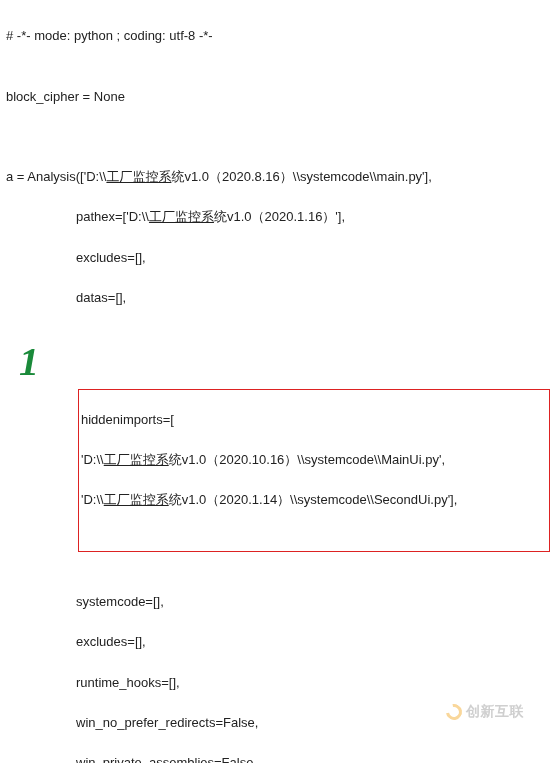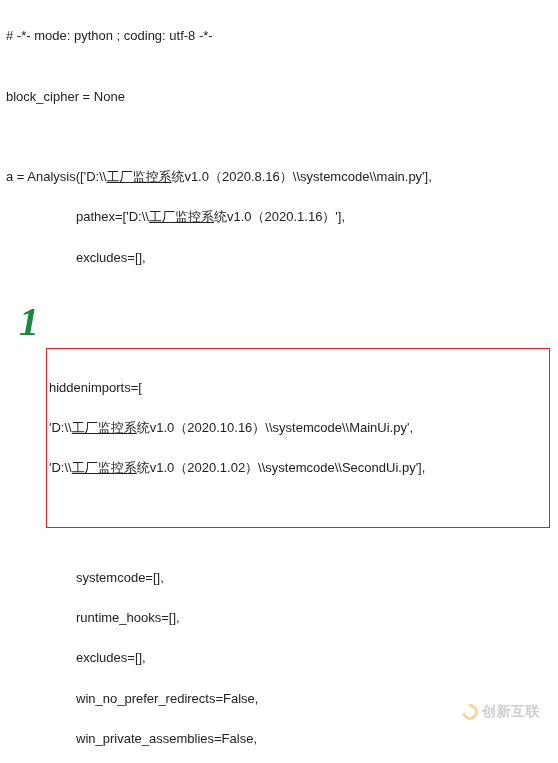--- a/index.html
+++ b/index.html
@@ -15,39 +15,39 @@
     overflow: hidden;
     padding: 6px 6px 6px 6px;
   }
   .code { white-space: pre; position: relative; }
   .line { display: block; }
   .underline { text-decoration: underline; text-decoration-skip-ink: none; }
   .indent1 { padding-left: 70px; display:block; }
   .box1 {
     position: relative;
     border: 1px solid #d22;
-    margin-left: 40px;
+    margin-left: 72px;
     margin-right: 2px;
-    padding: 8px 2px;
+    padding: 0 2px;
   }
   .marker {
     position: absolute;
     font-family: "Segoe Script", "Comic Sans MS", cursive;
     font-size: 40px;
     font-weight: bold;
     font-style: italic;
     color: #1a8a3a;
     left: 8px;
     width: 30px;
     text-align: center;
     line-height: 1;
   }
   .watermark {
     position: absolute;
-    right: 18px;
+    right: 34px;
     bottom: 40px;
     font-size: 14px;
     font-weight: bold;
     color: #cfcfcf;
     letter-spacing: 0.5px;
     z-index: 0;
     display: flex;
     align-items: center;
     gap: 2px;
   }
@@ -68,31 +68,32 @@
 
 <div class="code">
 <span class="line"># -*- mode: python ; coding: utf-8 -*-</span>
 <span class="line"></span>
 <span class="line">block_cipher = None</span>
 <span class="line"></span>
 <span class="line"></span>
 <span class="line"><span>a = Analysis(['D:\\</span><span class="underline">工厂监控系</span><span>统v1.0（2020.8.16）\\systemcode\\main.py'],</span></span>
 <span class="indent1"><span>pathex=['D:\\</span><span class="underline">工厂监控系</span><span>统v1.0（2020.1.16）'],</span></span>
 <span class="indent1">excludes=[],</span>
+<span class="indent1">datas=[],</span>
 <div style="position:relative;">
   <span class="marker" style="top:14px;">1</span>
   <div class="box1">
 <span class="line">hiddenimports=[</span>
 <span class="line"><span>'D:\\</span><span class="underline">工厂监控系</span><span>统v1.0（2020.10.16）\\systemcode\\MainUi.py',</span></span>
-<span class="line"><span>'D:\\</span><span class="underline">工厂监控系</span><span>统v1.0（2020.1.02）\\systemcode\\SecondUi.py'],</span></span>
+<span class="line"><span>'D:\\</span><span class="underline">工厂监控系</span><span>统v1.0（2020.1.14）\\systemcode\\SecondUi.py'],</span></span>
   </div>
 </div>
 <span class="indent1">systemcode=[],</span>
+<span class="indent1">excludes=[],</span>
 <span class="indent1">runtime_hooks=[],</span>
-<span class="indent1">excludes=[],</span>
 <span class="indent1">win_no_prefer_redirects=False,</span>
 <span class="indent1">win_private_assemblies=False,</span>
 
 
 
 
 
 
 
 

